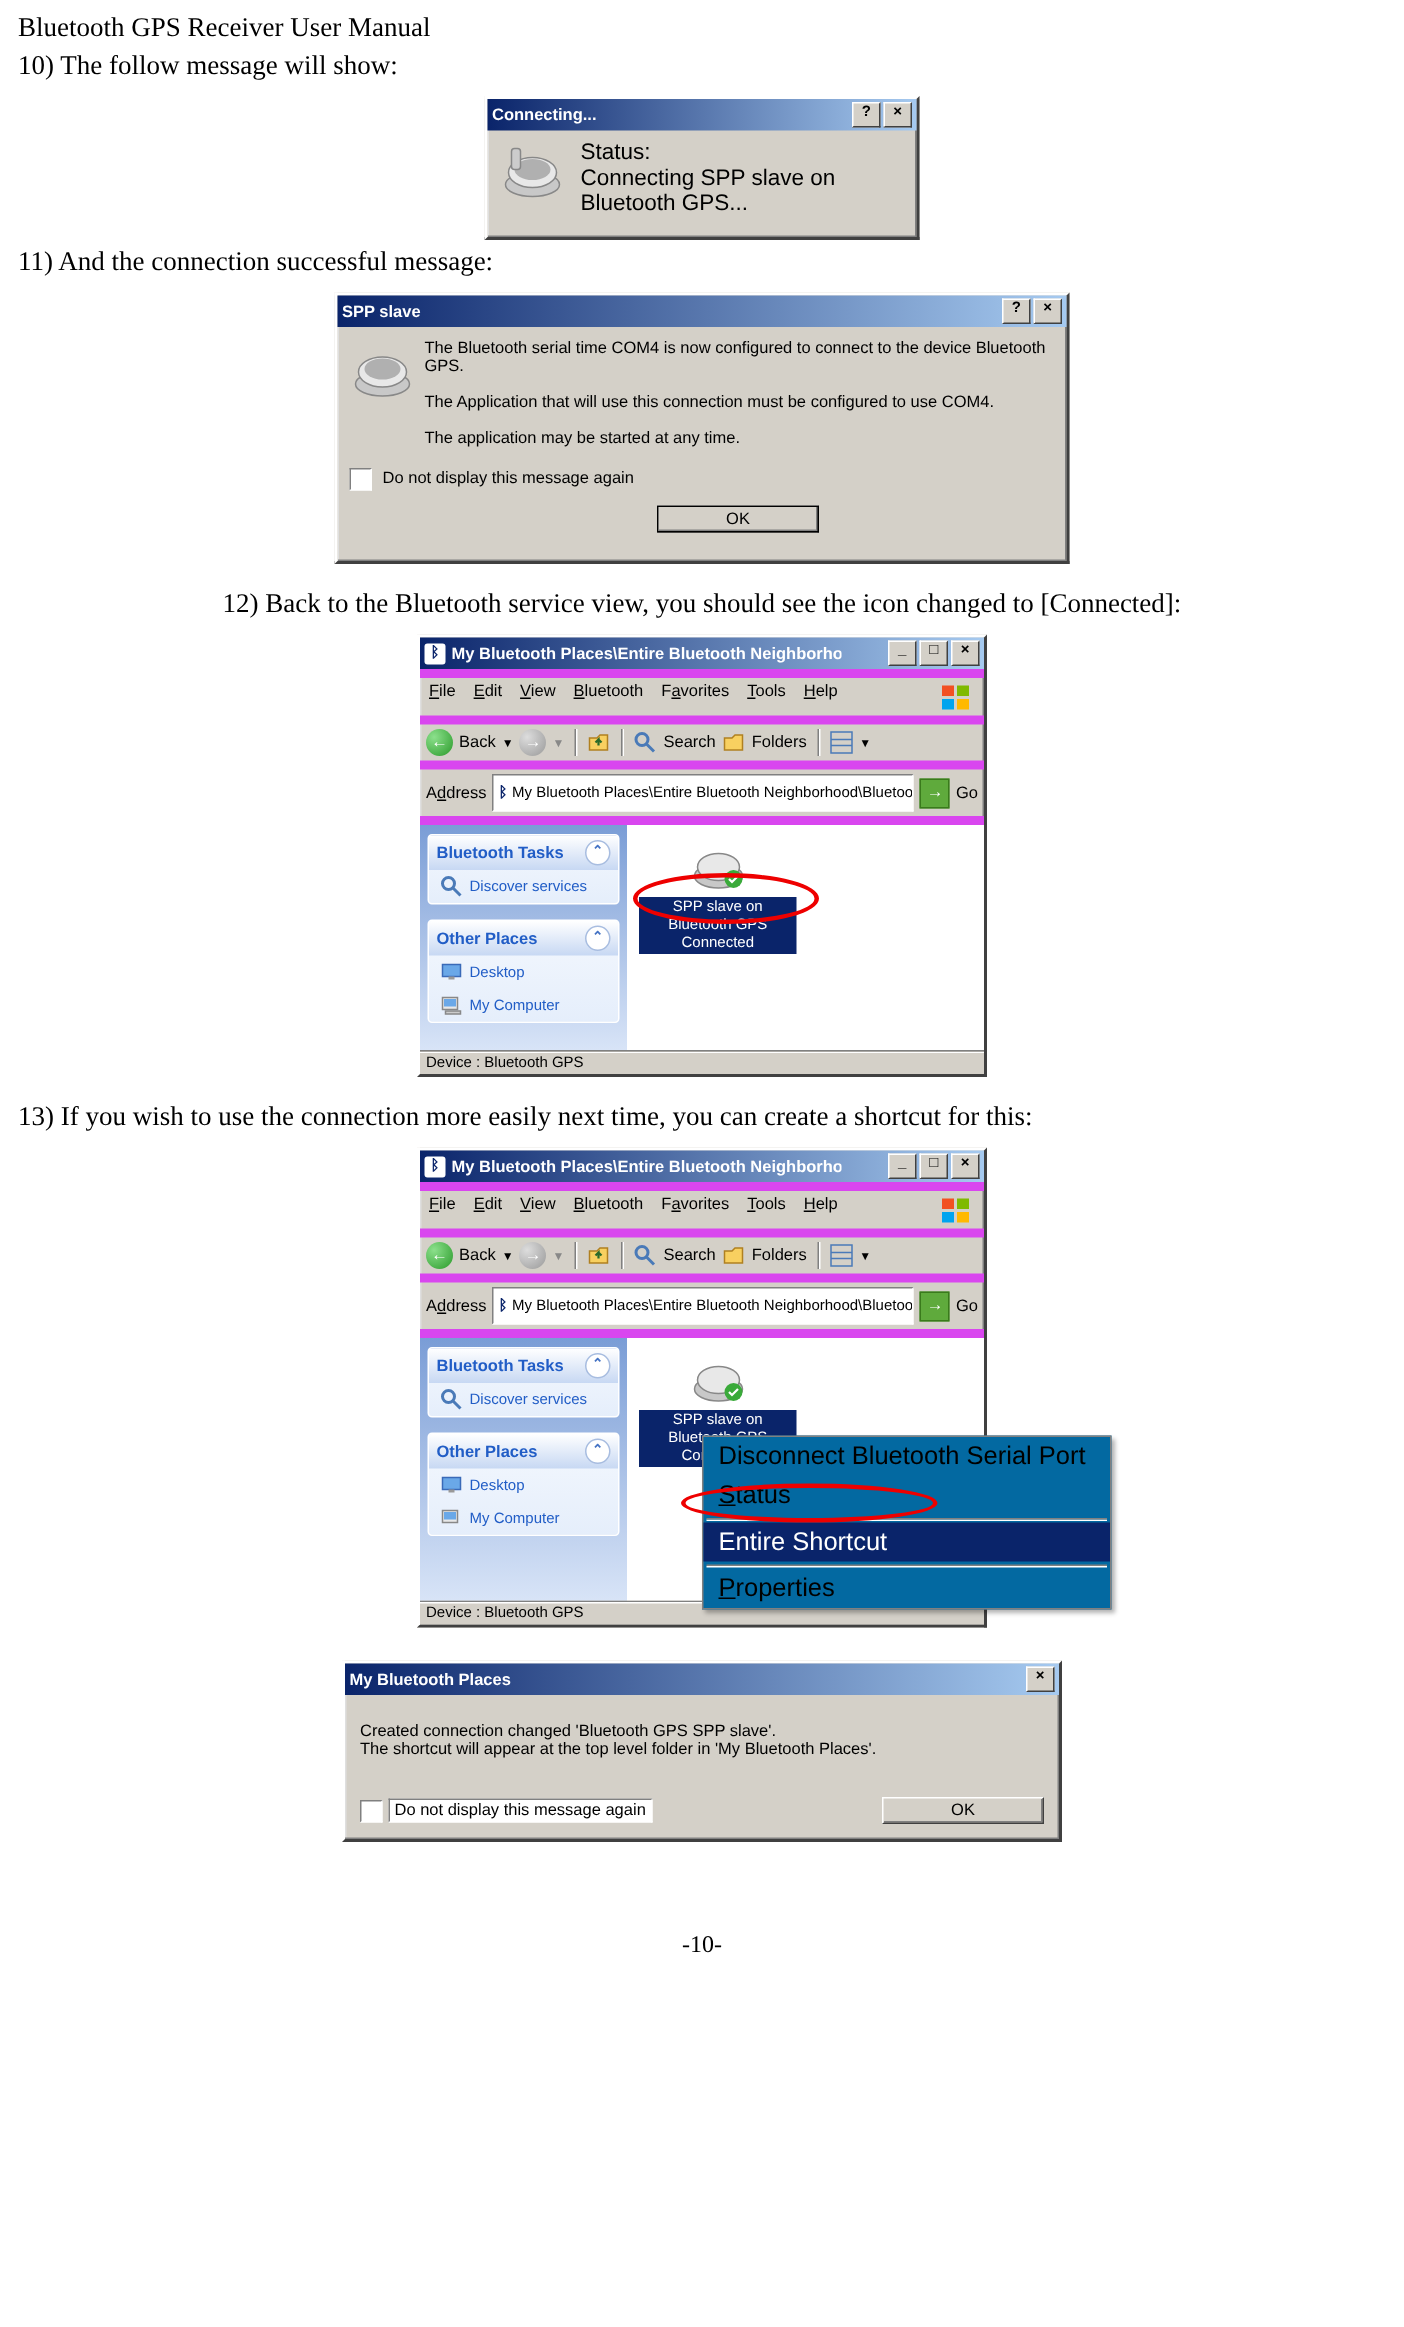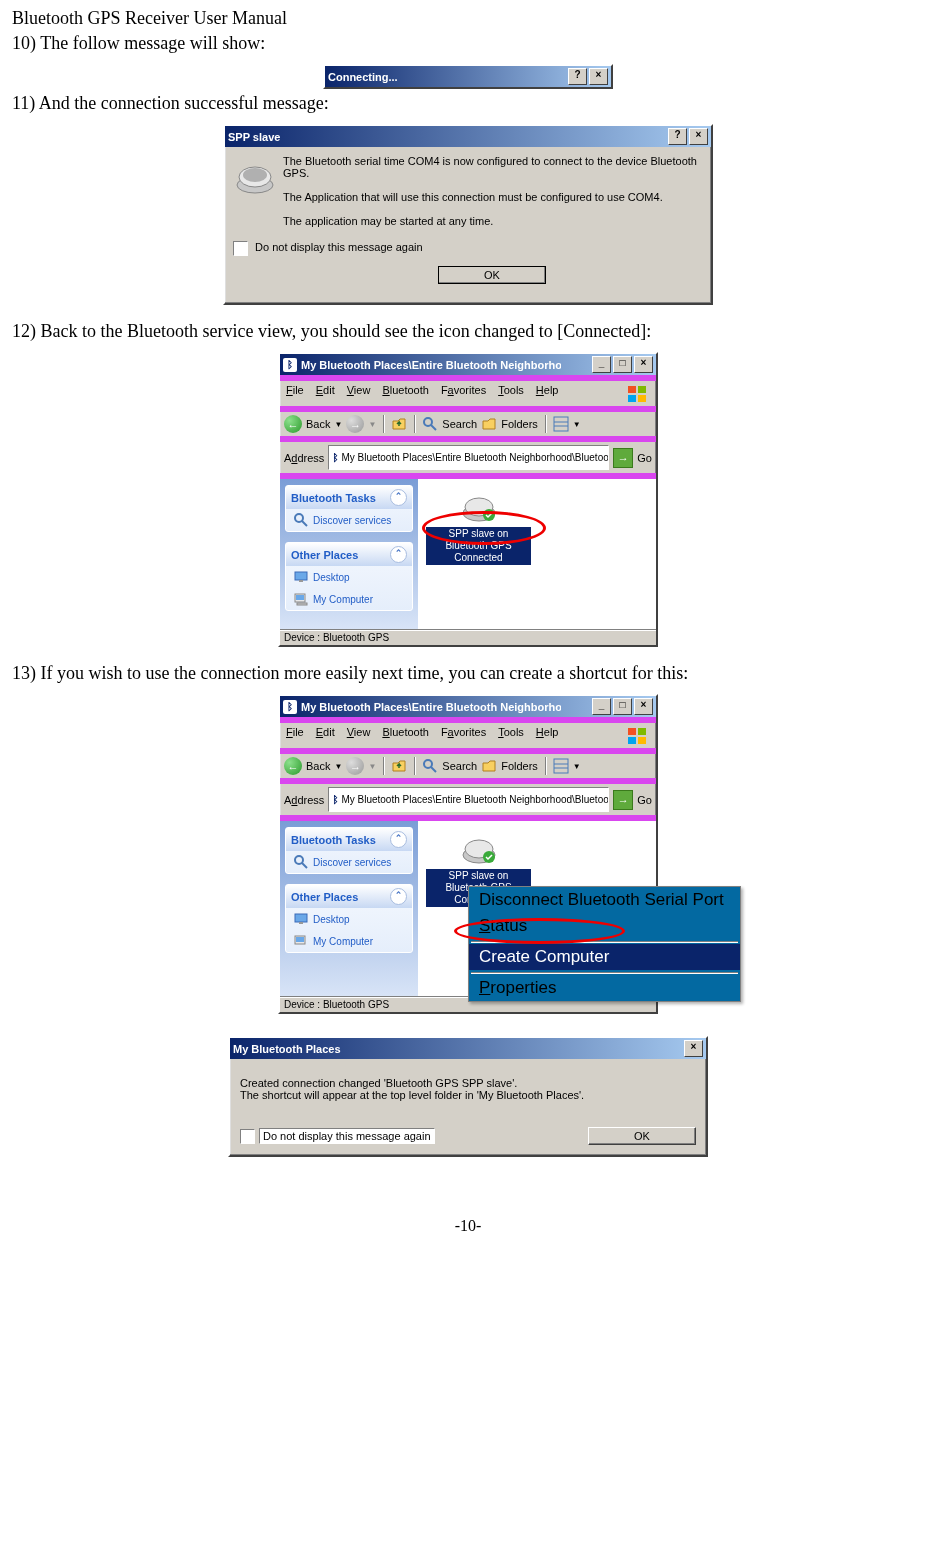--- a/index.html
+++ b/index.html
@@ -156,20 +156,35 @@
 <div class="doc-title">Bluetooth GPS Receiver User Manual</div>
 <div class="step">10) The follow message will show:</div>
 
 <div class="win dlg1 centered">
   <div class="titlebar">
     <span>Connecting...</span>
     <span class="spacer"></span>
     <div class="tbtn">?</div>
     <div class="tbtn">×</div>
   </div>
+  <div class="body" style="display:flex;gap:10px;">
+    <span class="serial-icon">
+      <svg viewBox="0 0 44 44">
+          <ellipse cx="22" cy="30" rx="18" ry="8" fill="#c8c8c8" stroke="#888"></ellipse>
+          <ellipse cx="22" cy="22" rx="16" ry="10" fill="#e8e8e8" stroke="#888"></ellipse>
+          <ellipse cx="22" cy="20" rx="12" ry="7" fill="#b0b0b0"></ellipse>
+          <rect x="8" y="6" width="6" height="14" rx="2" fill="#ccc" stroke="#888"></rect>
+        </svg>
+    </span>
+    <div>
+      <div class="largefont">Status:</div>
+      <div class="largefont">Connecting SPP slave on</div>
+      <div class="largefont">Bluetooth GPS...</div>
+    </div>
+  </div>
 </div>
 
 <div class="step" style="">11) And the connection successful message:</div>
 
 <div class="win dlg2 centered">
   <div class="titlebar">
     <span>SPP slave</span>
     <span class="spacer"></span>
     <div class="tbtn">?</div>
     <div class="tbtn">×</div>
@@ -188,21 +203,21 @@
     <div style="margin-left:-50px;">
       <span class="chk"></span>
       <span style="margin-left:4px;">Do not display this message again</span>
     </div>
     <div style="text-align:center;margin-top:10px;">
       <div class="btn default" style="display:inline-block;">OK</div>
     </div>
   </div>
 </div>
 
-<div class="step" style="margin-top:16px;">12) Back to the Bluetooth service view, you should see the icon changed to [Connected]:</div>
+<div class="step" style="margin-top:16px;text-align:center;">12) Back to the Bluetooth service view, you should see the icon changed to [Connected]:</div>
 
 <div class="win explorer centered">
   <div class="titlebar">
     <span style="width:14px;height:14px;background:#fff;border-radius:2px;margin-right:4px;display:inline-flex;align-items:center;justify-content:center;color:#0a246a;font-size:10px;font-weight:bold;">ᛒ</span>
     <span style="white-space:nowrap;overflow:hidden;text-overflow:clip;max-width:260px;">My Bluetooth Places\Entire Bluetooth Neighborhood\Bluetooth GPS</span>
     <span class="spacer"></span>
     <div class="tbtn">_</div>
     <div class="tbtn">□</div>
     <div class="tbtn">×</div>
   </div>
@@ -433,21 +448,21 @@
             </svg></div>
         <div class="lbl">
           <span>SPP slave on Bluetooth GPS</span><br>
           <span>Connected</span>
         </div>
       </div>
       <div class="ctxmenu" style="top:65px;left:50px;">
         <div class="itm">Disconnect Bluetooth Serial Port</div>
         <div class="itm"><u>S</u>tatus</div>
         <div class="div"></div>
-        <div class="itm sel">Create Computer</div>
+        <div class="itm sel">Entire Shortcut</div>
         <div class="div"></div>
         <div class="itm"><u>P</u>roperties</div>
       </div>
       <div class="red-ellipse" style="top:97px;left:36px;width:165px;height:20px;"></div>
     </div>
   </div>
   <div class="statusbar">Device : Bluetooth GPS</div>
 </div>
 
 <div style="height:22px;"></div>

